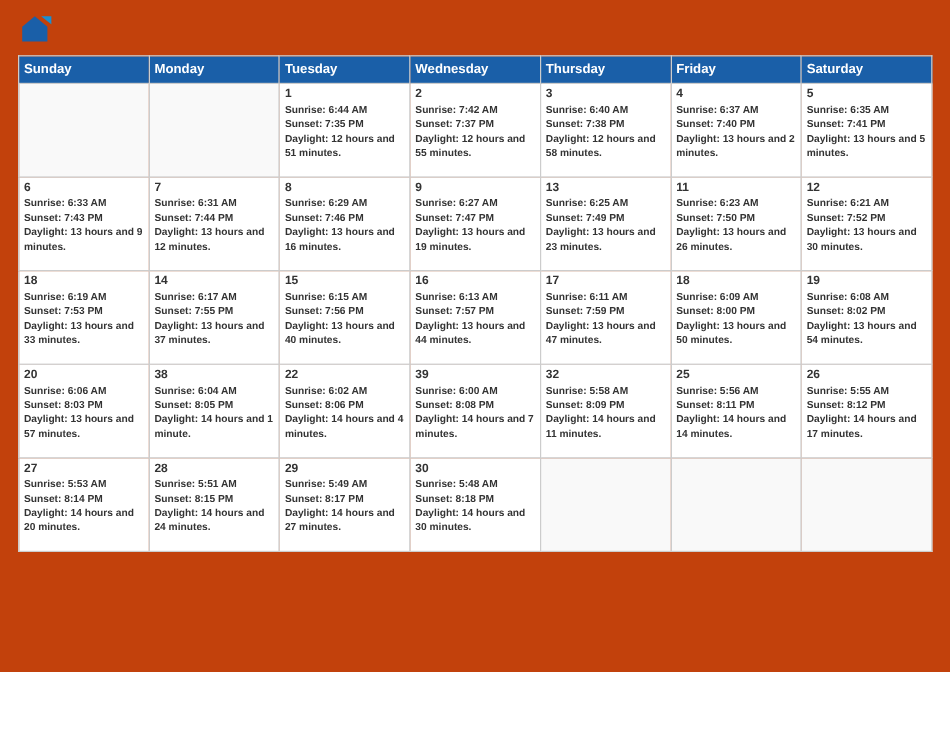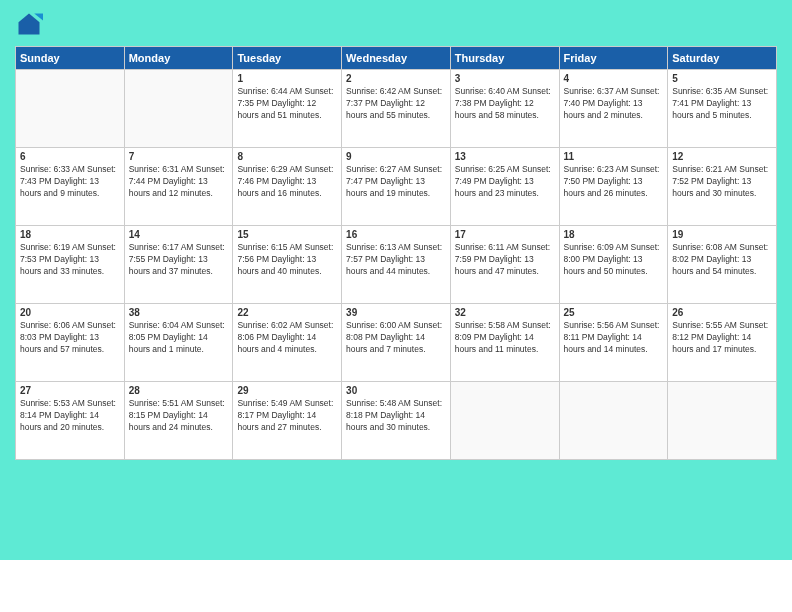--- a/index.html
+++ b/index.html
@@ -6,21 +6,21 @@
     body {
       font-family: Arial, sans-serif;
       background: #fff;
       width: 792px;
       height: 612px;
       overflow: hidden;
     }
     .page {
       width: 792px;
       height: 560px;
-      background: #5eead4;
+      background: #c2410c;
       padding: 10px 15px;
     }
     .header {
       display: flex;
       justify-content: space-between;
       align-items: flex-start;
       margin-bottom: 8px;
     }
     .logo {
       display: flex;
@@ -81,20 +81,21 @@
     .day-num {
       font-weight: bold;
       font-size: 10px;
       margin-bottom: 2px;
       display: block;
     }
     .day-info {
       font-size: 8.5px;
       line-height: 1.4;
       color: #333;
+      font-weight: bold;
     }
   </style>
 </head>
 <body>
 
 <div class="page">
   <div class="header">
     <div class="logo">
       <svg class="logo-icon" viewBox="0 0 32 32">
         <polygon points="16,4 28,14 28,28 4,28 4,14" fill="#1a5fa8"></polygon>
@@ -128,21 +129,21 @@
           <td class="empty"></td>
           <td class="empty"></td>
           <td>
             <span class="day-num">1</span>
             <div class="day-info">Sunrise: 6:44 AM
 Sunset: 7:35 PM
 Daylight: 12 hours and 51 minutes.</div>
           </td>
           <td>
             <span class="day-num">2</span>
-            <div class="day-info">Sunrise: 6:42 AM
+            <div class="day-info">Sunrise: 7:42 AM
 Sunset: 7:37 PM
 Daylight: 12 hours and 55 minutes.</div>
           </td>
           <td>
             <span class="day-num">3</span>
             <div class="day-info">Sunrise: 6:40 AM
 Sunset: 7:38 PM
 Daylight: 12 hours and 58 minutes.</div>
           </td>
           <td>

